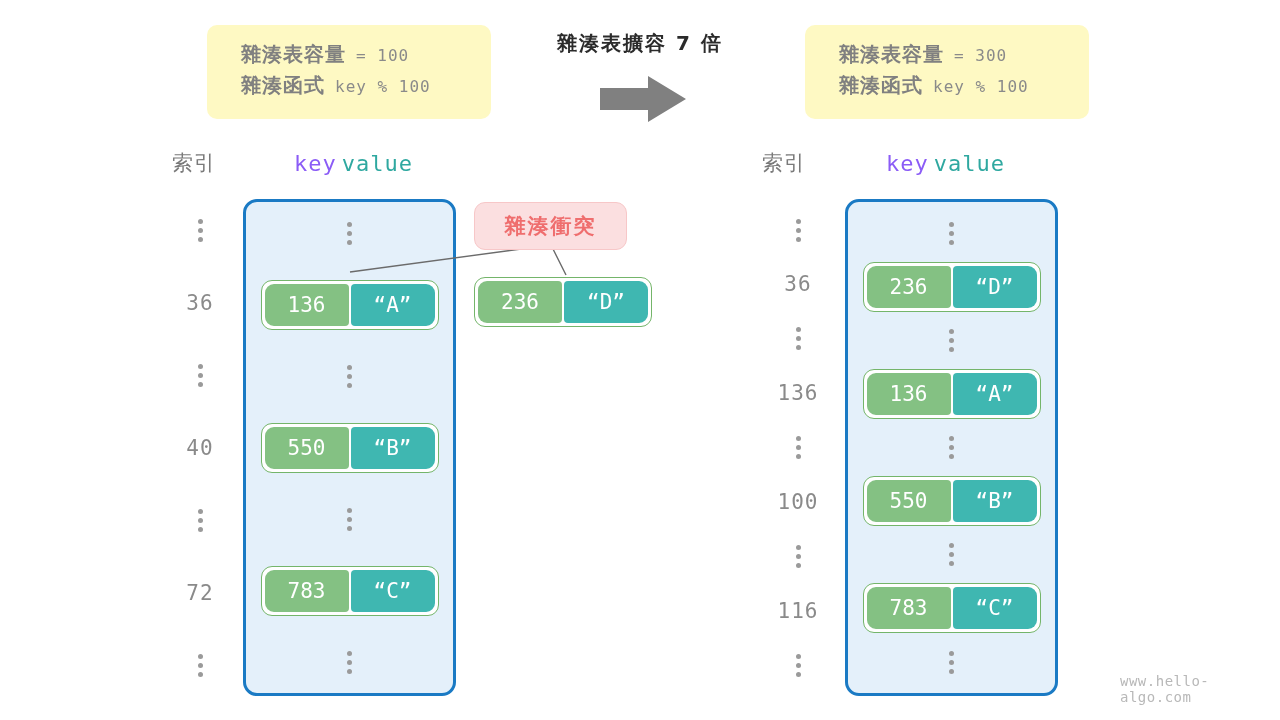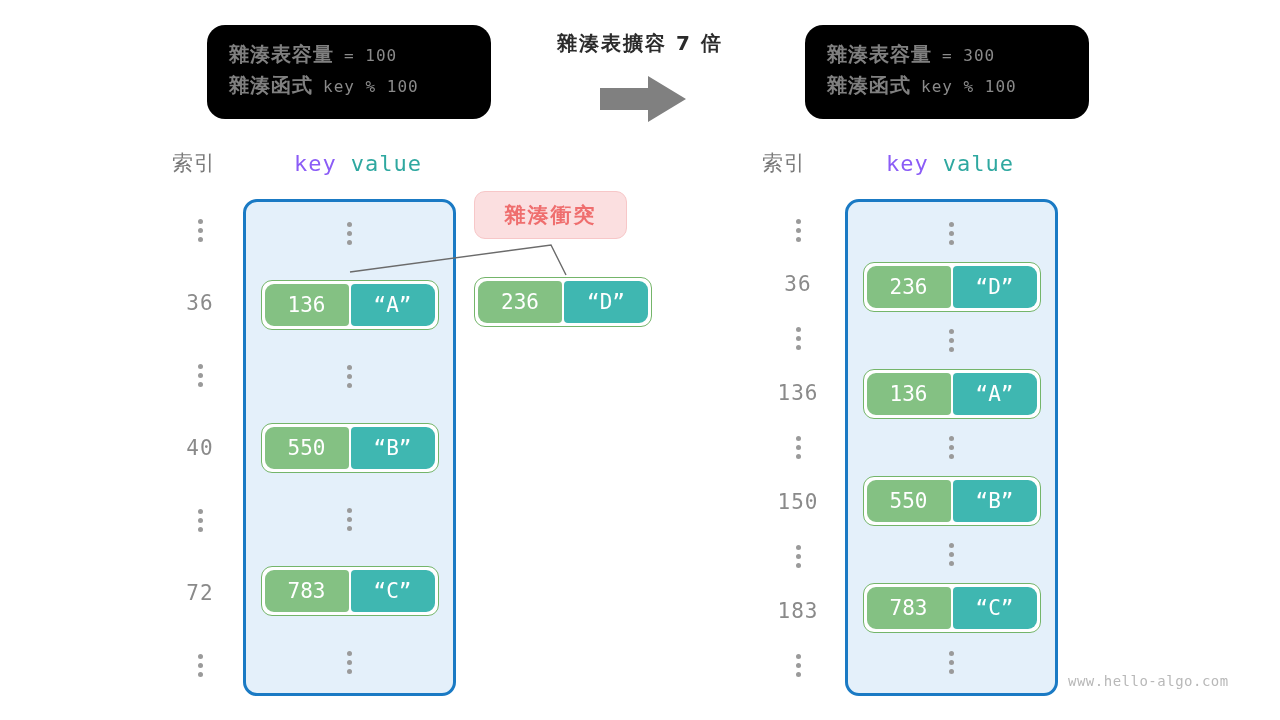--- a/index.html
+++ b/index.html
@@ -9,23 +9,23 @@
     background:#ffffff;
     font-family:"DejaVu Sans","Liberation Sans",sans-serif;
     overflow:hidden;
     position:relative;
   }
   .stage{position:absolute;left:0;top:0;width:1280px;height:720px;}
 
   
   .info-box{
     position:absolute;
-    background:#000000;
-    border-radius:18px;
-    padding:14px 22px;
+    background:#fef9c3;
+    border-radius:10px;
+    padding:14px 34px;
     box-sizing:border-box;
     color:#808080;
   }
   .info-line{
     display:flex;
     align-items:baseline;
     white-space:nowrap;
     line-height:1.55;
   }
   .info-cjk{
@@ -68,21 +68,21 @@
     font-size:22px;color:#8b5cf6;letter-spacing:1px;
   }
   .head-value{
     font-family:"DejaVu Sans Mono","Liberation Mono",monospace;
     font-size:22px;color:#2fa8a0;letter-spacing:1px;
   }
   #head-left{left:172px;top:149px;}
   #head-right{left:762px;top:149px;}
   #head-left .head-key{margin-left:78px;}
   #head-right .head-key{margin-left:80px;}
-  .head-value{margin-left:14px;}
+  .head-value{margin-left:5px;}
 
   
   .index-col{
     position:absolute;
     display:flex;flex-direction:column;
     align-items:center;
     justify-content:space-between;
     box-sizing:border-box;
   }
   .idx{
@@ -141,38 +141,38 @@
   .slot{height:34px;display:flex;align-items:center;justify-content:center;}
   .slot.filled{height:50px;}
 
   
   #collision-pair{
     position:absolute;left:474px;top:277px;
   }
 
   
   #collision-badge{
-    position:absolute;left:474px;top:191px;
+    position:absolute;left:474px;top:202px;
     width:153px;height:48px;
     background:#fbdfe0;
     border:1.5px solid #f7c7c8;
     border-radius:11px;
     display:flex;align-items:center;justify-content:center;
     font-family:"DejaVu Sans","Liberation Sans",sans-serif;
     font-size:21px;font-weight:bold;color:#ef6e6e;
     letter-spacing:2px;
     box-sizing:border-box;
   }
 
   
   #connectors{position:absolute;left:0;top:0;width:1280px;height:720px;pointer-events:none;}
 
   
   #watermark{
-    position:absolute;left:1068px;top:673px;
+    position:absolute;left:1120px;top:673px;
     font-family:"DejaVu Sans Mono","Liberation Mono",monospace;
     font-size:14px;color:#b8b8b8;letter-spacing:0.5px;
   }
 </style>
 </head>
 <body>
 
 <div class="stage">
 
   <div class="info-box" id="info-left">
@@ -300,27 +300,27 @@
         <i></i>
         <i></i>
         <i></i>
       </div>
       <div class="idx">136</div>
       <div class="dots">
         <i></i>
         <i></i>
         <i></i>
       </div>
-      <div class="idx">150</div>
-      <div class="dots">
-        <i></i>
-        <i></i>
-        <i></i>
-      </div>
-      <div class="idx">183</div>
+      <div class="idx">100</div>
+      <div class="dots">
+        <i></i>
+        <i></i>
+        <i></i>
+      </div>
+      <div class="idx">116</div>
       <div class="dots">
         <i></i>
         <i></i>
         <i></i>
       </div>
     </div>
 
   <div class="table-box" id="table-right">
       <div class="slot">
         <div class="dots">

